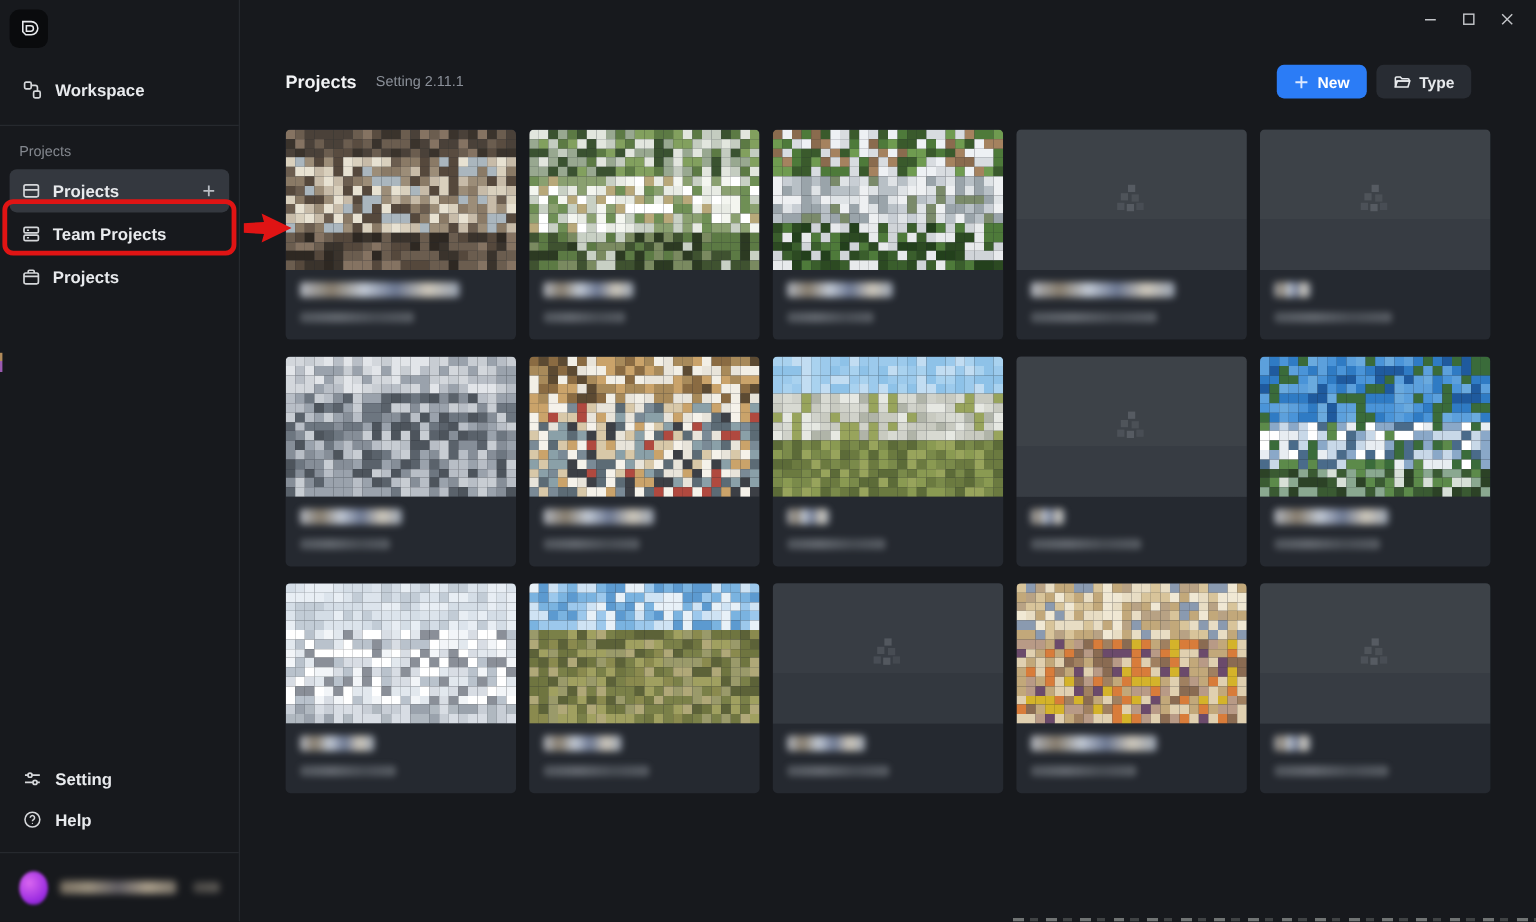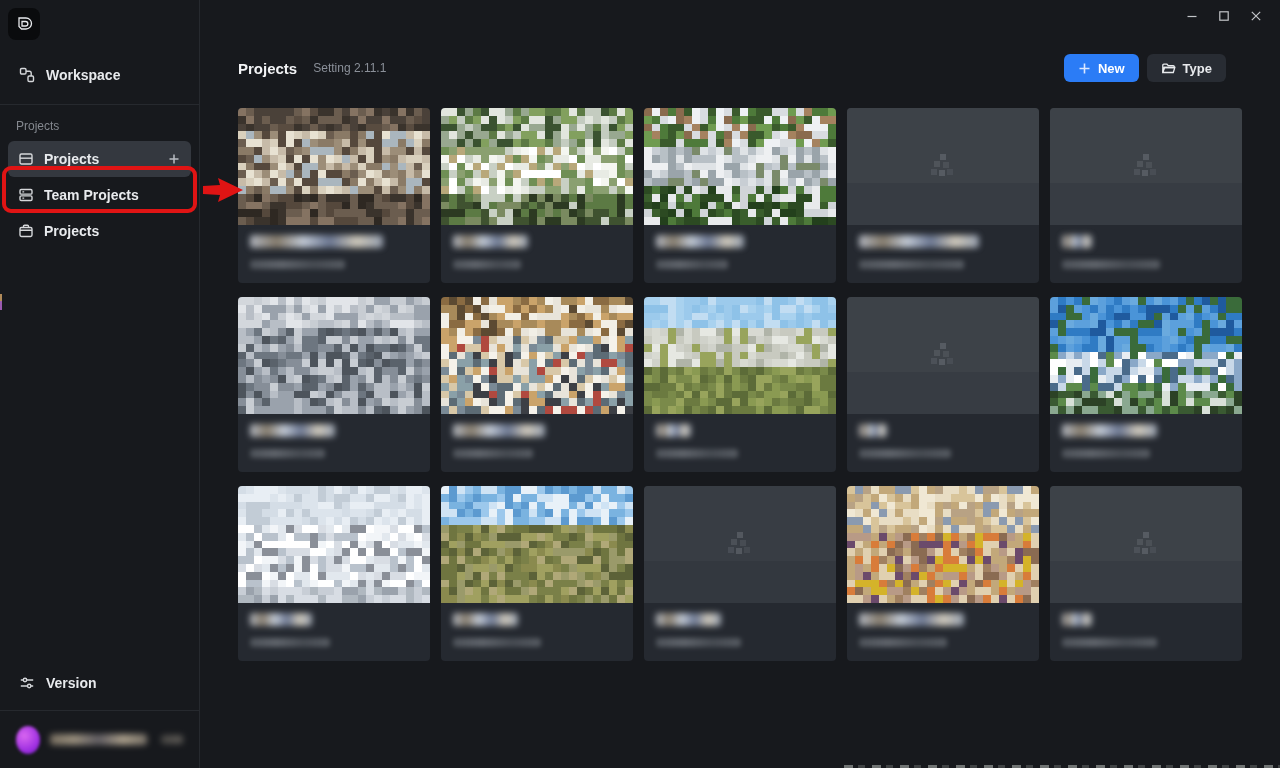--- a/index.html
+++ b/index.html
@@ -199,21 +199,31 @@
 
     <div class="foot-items">
       <div class="nav-item">
         <span class="ico">
           <svg class="ic" width="16" height="16" viewBox="0 0 16 16" fill="none" stroke="#d5d7da" stroke-width="1.4">
             <path d="M1.8 5 h12.4 M1.8 11 h12.4"></path>
             <circle cx="6" cy="5" r="1.7" fill="#17191d"></circle>
             <circle cx="10.2" cy="11" r="1.7" fill="#17191d"></circle>
           </svg>
         </span>
-        <span>Version</span>
+        <span>Setting</span>
+      </div>
+      <div class="nav-item">
+        <span class="ico">
+          <svg class="ic" width="16" height="16" viewBox="0 0 16 16" fill="none" stroke="#d5d7da" stroke-width="1.3">
+            <circle cx="8" cy="8" r="6.2"></circle>
+            <path d="M6.2 6.4 a1.8 1.8 0 1 1 2.7 1.6 c-.6.35-.9.7-.9 1.4"></path>
+            <circle cx="8" cy="11.2" r=".5" fill="#d5d7da" stroke="none"></circle>
+          </svg>
+        </span>
+        <span>Help</span>
       </div>
     </div>
 
     <div class="user-row">
       <div class="avatar"></div>
       <div class="name-blur"></div>
       <div class="name-blur2"></div>
     </div>
   </aside>
 

